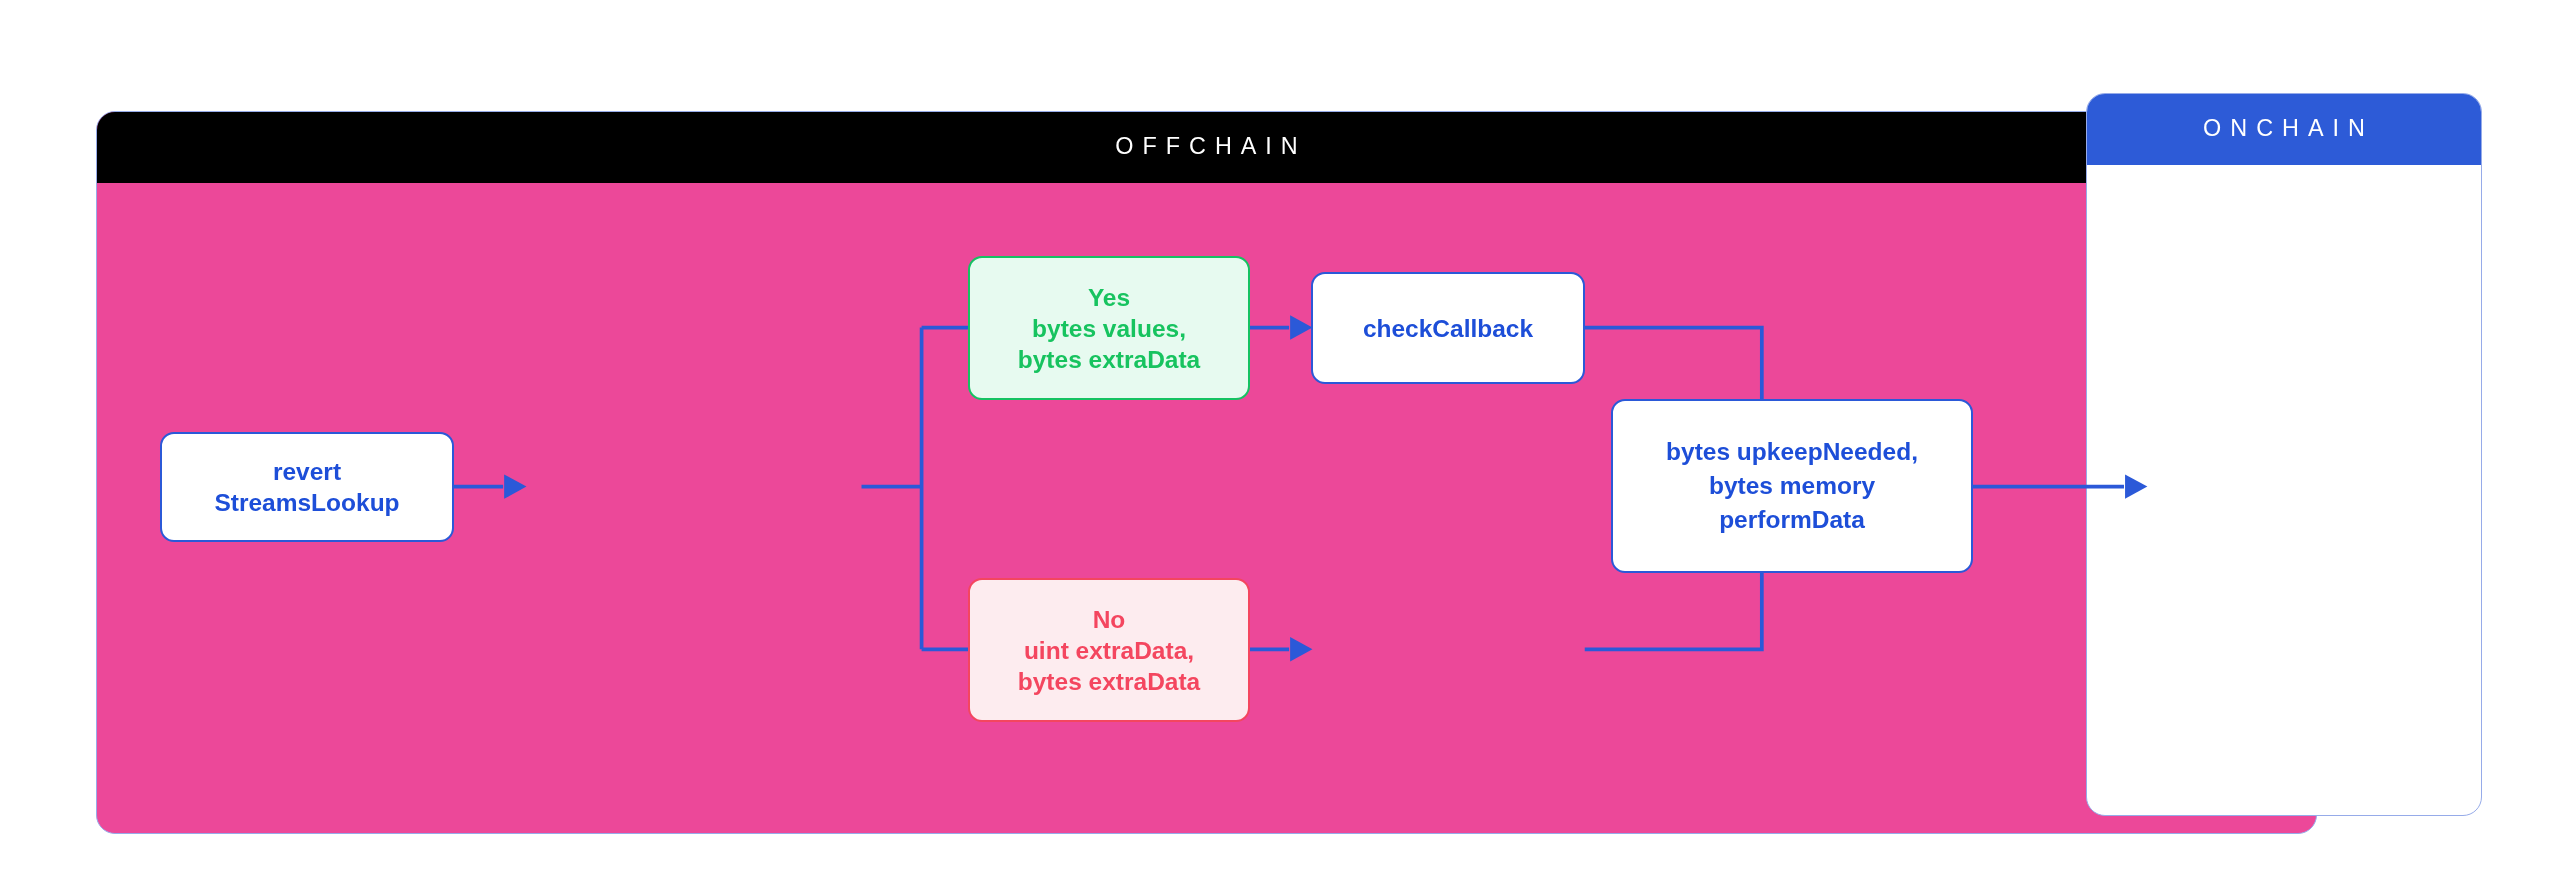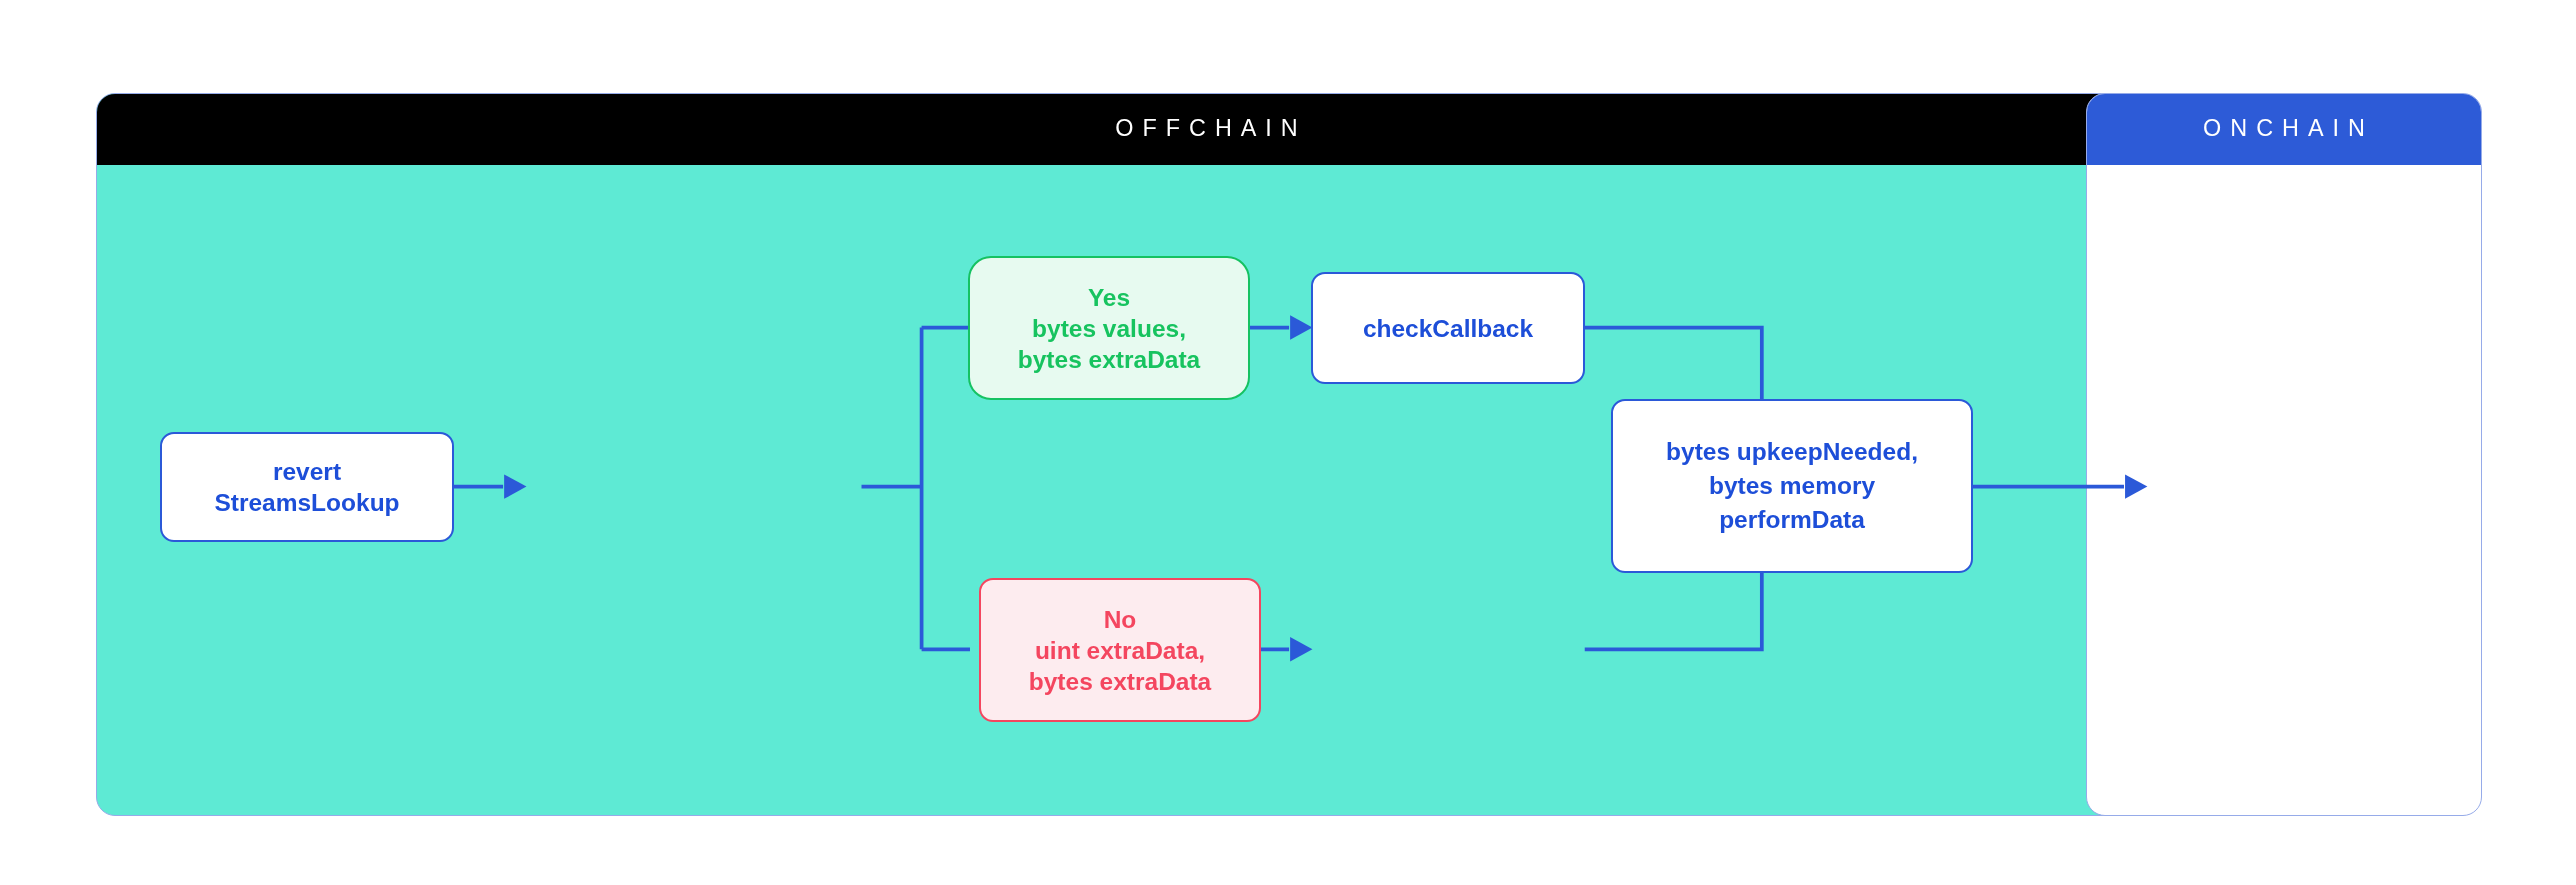--- a/index.html
+++ b/index.html
@@ -13,22 +13,22 @@
   }
   
   .container {
     position: absolute;
     box-sizing: border-box;
     border: 1.6px solid #96abe9;
     border-radius: 19px;
     overflow: hidden;
   }
   .container.offchain {
-    left: 96px; top: 93px; width: 2221px; height: 723px;
-    background: #5eead4;
+    left: 96px; top: 111px; width: 2221px; height: 723px;
+    background: #ec4899;
   }
   .container.onchain {
     left: 2086px; top: 93px; width: 396px; height: 723px;
     background: #ffffff;
   }
   .container-header {
     position: absolute; left: -1.6px; top: -1.6px; right: -1.6px;
     height: 73px;
     display: flex; align-items: center; justify-content: center;
     color: #ffffff;
@@ -71,32 +71,31 @@
     align-items: center;
     justify-content: center;
     text-align: center;
     z-index: 3;
   }
   .node.pill { border-radius: 57px; }
   .node.success {
     background: #e7faf0;
     border-color: #15c262;
     color: #17c35f;
-    border-radius: 23px;
   }
   .node.error {
     background: #fdecef;
     border-color: #f4465f;
     color: #f4465f;
   }
   .node.revert            { left: 160px;  top: 432px;  width: 294px; height: 110px; justify-content: center; }
   .node.decision          { left: 524px;  top: 430px;  width: 338px; height: 114px; }
   .node.success           { left: 968px; top: 256px;  width: 282px; height: 144px; }
   .node.check-callback    { left: 1311px; top: 272px;  width: 274px; height: 112px; }
-  .node.error             { left: 968px; top: 578px; width: 282px; height: 144px; margin-left: 11px; }
+  .node.error             { left: 968px; top: 578px; width: 282px; height: 144px; }
   .node.check-errorhandler{ left: 1311px; top: 593px; width: 274px; height: 112px; }
   .node.upkeep            { left: 1611px; top: 399px;  width: 362px; height: 174px; line-height: 34px; }
   .node.perform           { left: 2146px; top: 432px;  width: 285px; height: 110px; }
 </style>
 </head>
 <body>
 
 <div class="canvas">
 
   <div class="container offchain">

